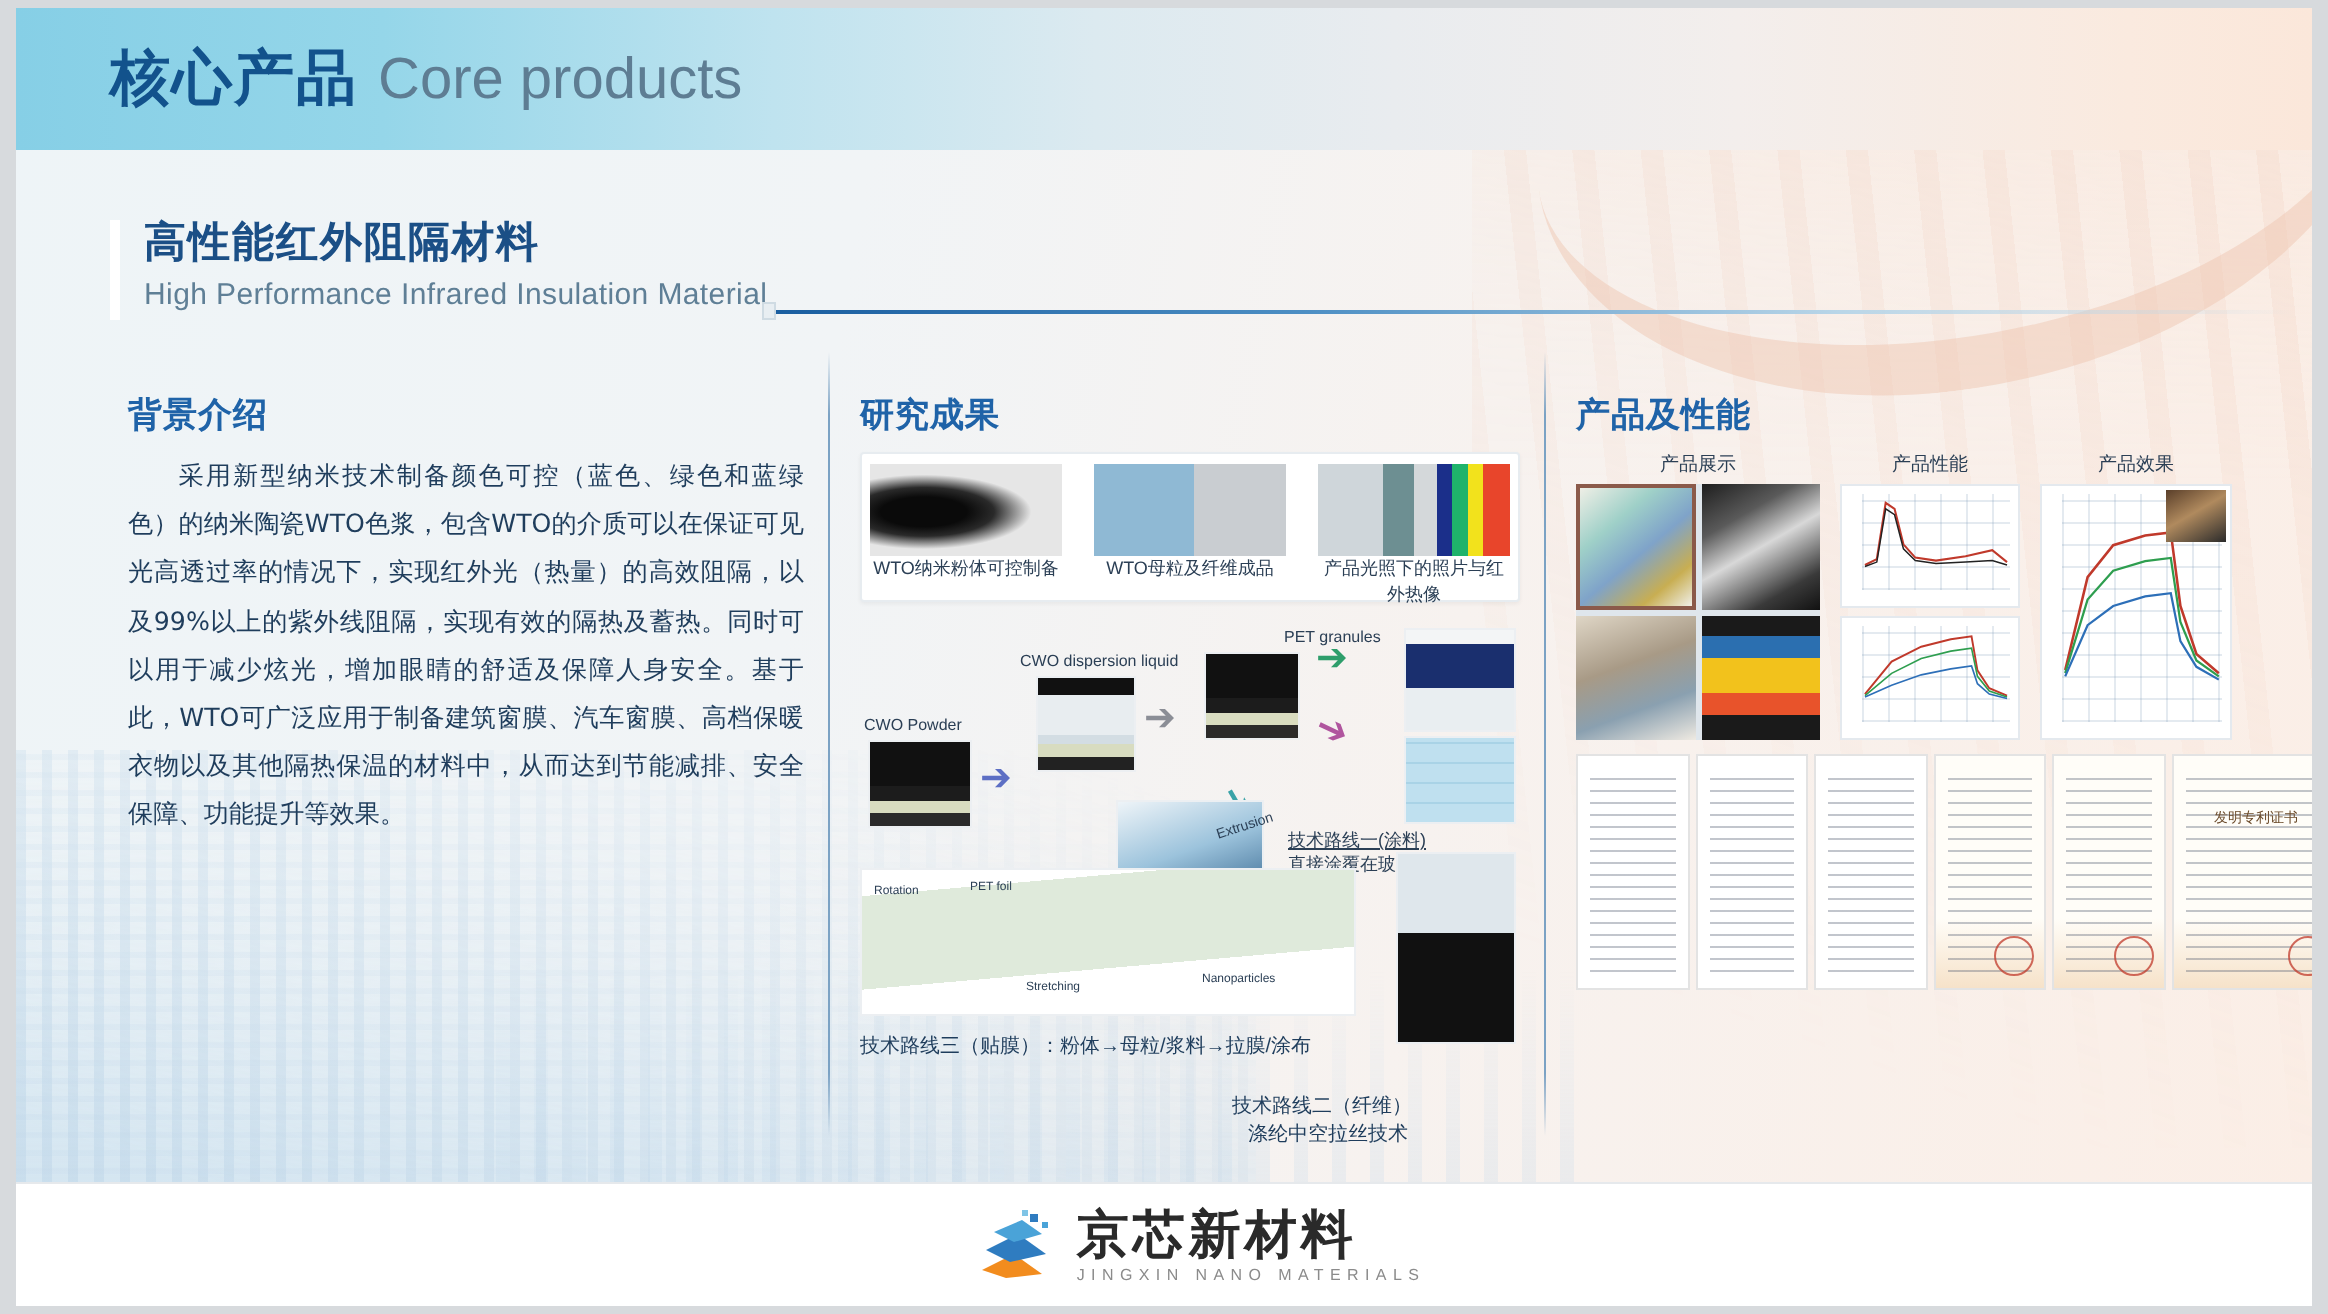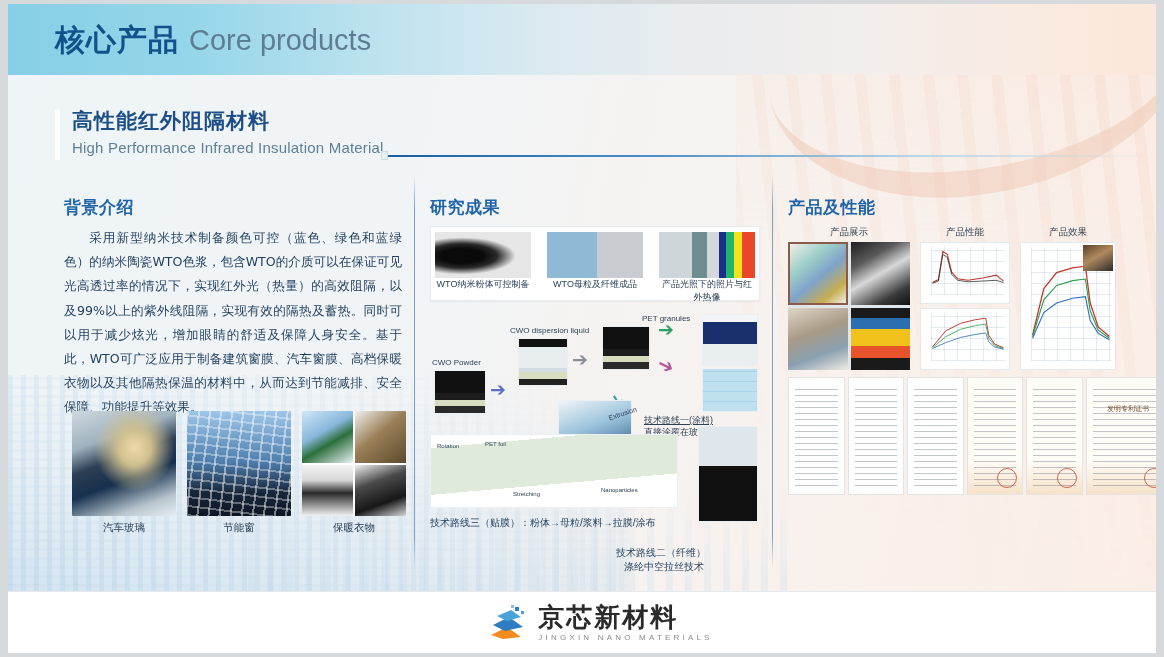--- a/index.html
+++ b/index.html
@@ -267,39 +267,20 @@
   <div class="sec-rule-cap"></div>
   <div class="sec-rule"></div>
 
   <div class="divider" id="div1"></div>
   <div class="divider" id="div2"></div>
 
   <div class="col" id="col-left">
     <div class="col-head">背景介绍</div>
     <div class="body-text">采用新型纳米技术制备颜色可控（蓝色、绿色和蓝绿色）的纳米陶瓷WTO色浆，包含WTO的介质可以在保证可见光高透过率的情况下，实现红外光（热量）的高效阻隔，以及99%以上的紫外线阻隔，实现有效的隔热及蓄热。同时可以用于减少炫光，增加眼睛的舒适及保障人身安全。基于此，WTO可广泛应用于制备建筑窗膜、汽车窗膜、高档保暖衣物以及其他隔热保温的材料中，从而达到节能减排、安全保障、功能提升等效果。</div>
 
-    <div class="left-gallery">
-      <div class="lg-item">
-        <div class="ph lg-ph ph-car"></div>
-        <div class="cap">汽车玻璃</div>
-      </div>
-      <div class="lg-item">
-        <div class="ph lg-ph ph-bldg"></div>
-        <div class="cap">节能窗</div>
-      </div>
-      <div class="lg-item">
-        <div class="ph lg-ph ph-cloth">
-          <div class="q1"></div>
-          <div class="q2"></div>
-          <div class="q3"></div>
-          <div class="q4"></div>
-        </div>
-        <div class="cap">保暖衣物</div>
-      </div>
-    </div>
   </div>
 
   <div class="col" id="col-mid">
     <div class="col-head">研究成果</div>
 
     <div class="card" id="mid-card1">
       <div class="mc-row">
         <div class="mc-item">
           <div class="ph mc-ph ph-powder"></div>
           <div class="cap-sm">WTO纳米粉体可控制备</div>

